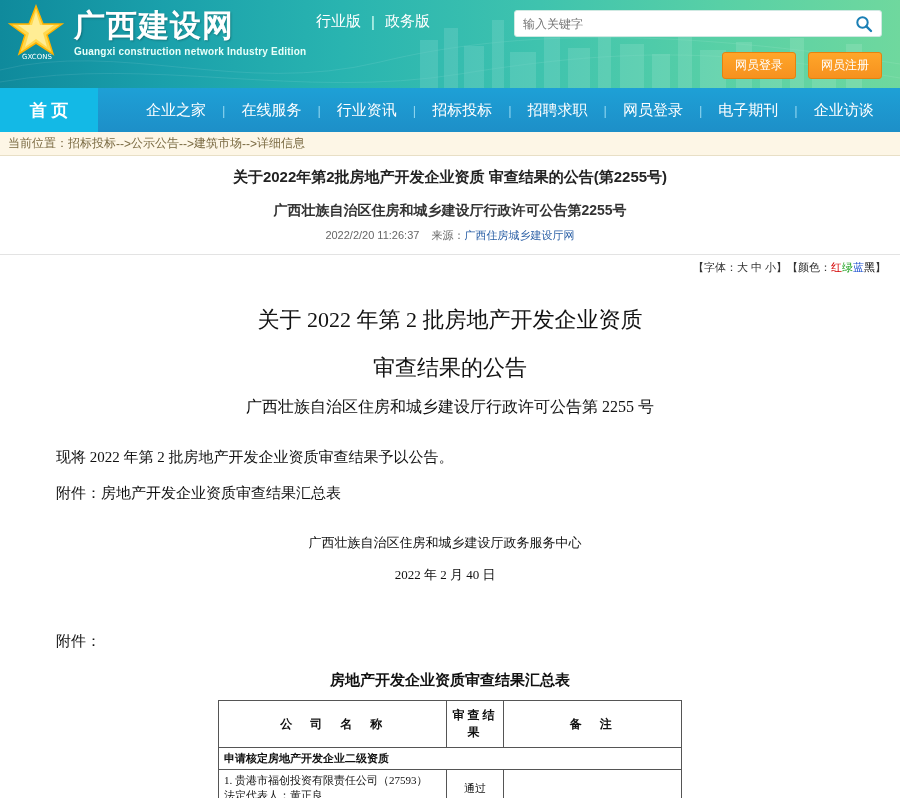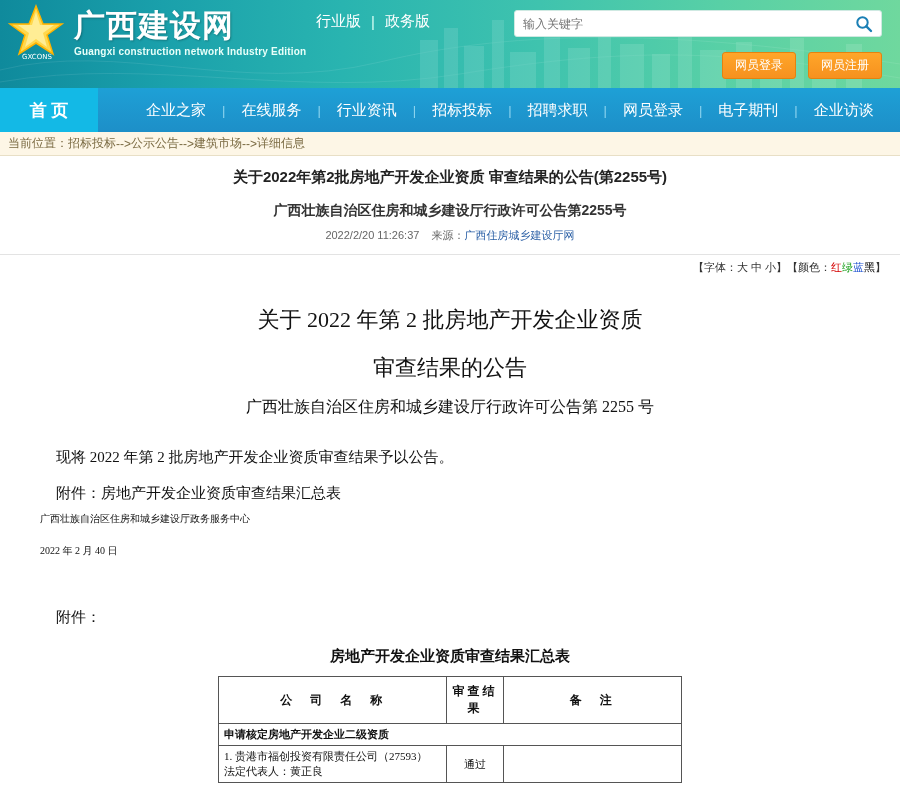--- a/index.html
+++ b/index.html
@@ -200,23 +200,24 @@
   .para {
     font-size: 15px;
     color: #111;
     margin-top: 26px;
     line-height: 26px;
     padding-left: 16px;
     font-family: "Liberation Serif", serif;
   }
   .para.tight { margin-top: 10px; }
   .signoff {
-    text-align: left;
-    font-size: 10px;
-    color: #111;
+    text-align: center;
+    font-size: 13px;
+    color: #111;
+    margin-top: 24px;
     line-height: 26px;
     padding-right: 10px;
     font-family: "Liberation Serif", serif;
   }
   .signoff .date { display: block; margin-top: 6px; }
   .attach-label {
     font-size: 15px;
     color: #111;
     margin-top: 44px;
     padding-left: 16px;

